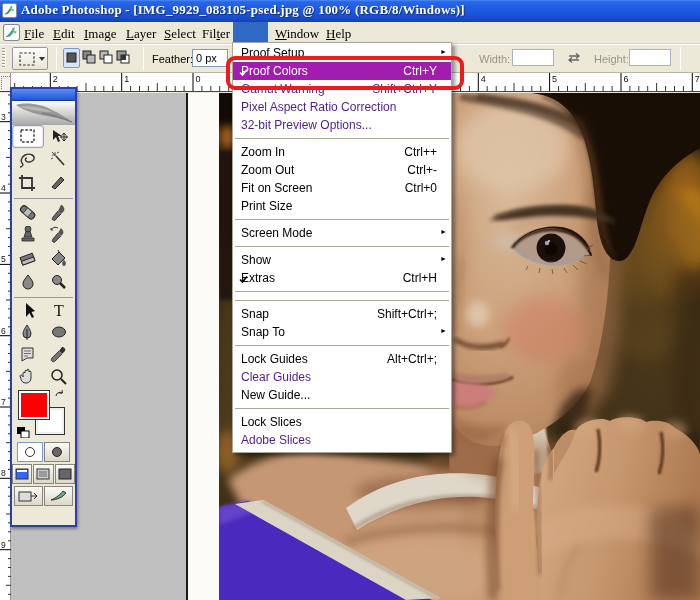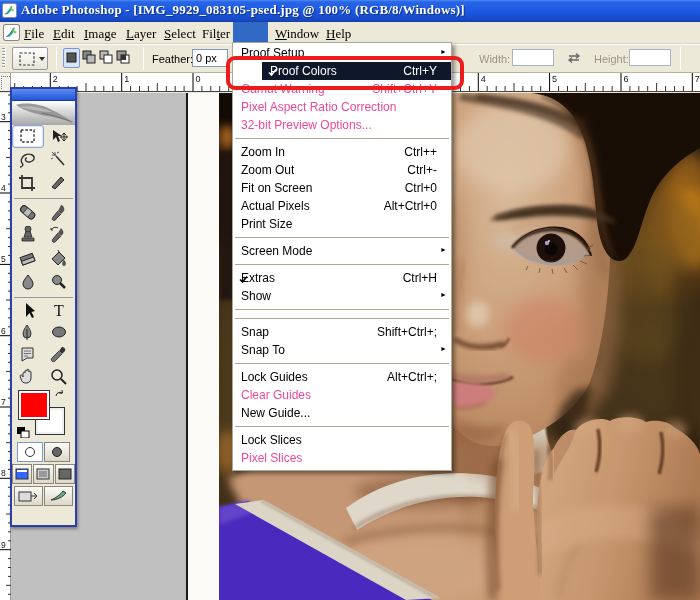--- a/index.html
+++ b/index.html
@@ -52,22 +52,22 @@
 #swarr { position:absolute; left:42px; top:1px; font-size:10px; color:#222; }
 .btnrow { display:flex; justify-content:center; gap:1px; margin-top:2px; }
 .sqbtn { width:26px; height:20px; border:1px solid #8a867a; background:linear-gradient(#fbfaf6,#dcd8c8); display:flex; align-items:center; justify-content:center; }
 
 #dropdown { position:absolute; left:232px; top:42px; width:220px; background:#ffffff; border:1px solid #aca899; box-shadow:3px 3px 4px rgba(0,0,0,0.4); padding:1px 0 3px 0; z-index:40; }
 .mi { position:relative; height:18px; font-size:12px; color:#000; }
 .mi .lbl { position:absolute; left:8px; top:2px; white-space:nowrap; }
 .mi .sc { position:absolute; right:14px; top:2px; }
 .mi .chk { position:absolute; left:6px; top:4px; }
 .mi .arr { position:absolute; right:4px; top:4px; font-size:7px; }
-.mi.dis { color:#ec4899;text-align:center; }
-.mi.sel { background:#0f172a; color:#fff;margin-left:29px; }
+.mi.dis { color:#4c1d95;text-align:center; }
+.mi.sel { background:#a21caf; color:#fff; }
 .msep { height:9px; position:relative; }
 .msep:after { content:""; position:absolute; left:2px; right:2px; top:4px; border-top:1px solid #aca899; }
 
 #redbox { position:absolute; left:226px; top:56px; width:238px; height:34px; border:4px solid #ec1c1c; border-radius:9px; z-index:60; }
 </style></head>
 <body>
 <div id="stage">
   <div id="title">
     <span class="ico"><svg width="15" height="15" viewBox="0 0 16 16">
           <rect x="0.5" y="0.5" width="15" height="15" rx="2" fill="#fdfdfd" stroke="#888"></rect>
@@ -725,43 +725,39 @@
       </div>
       <div class="mi">
         <span class="lbl">Zoom Out</span>
         <span class="sc">Ctrl+-</span>
       </div>
       <div class="mi">
         <span class="lbl">Fit on Screen</span>
         <span class="sc">Ctrl+0</span>
       </div>
       <div class="mi">
-        <span class="lbl">Actual Pixels</span>
-        <span class="sc">Alt+Ctrl+0</span>
-      </div>
-      <div class="mi">
         <span class="lbl">Print Size</span>
       </div>
       <div class="msep"></div>
       <div class="mi">
         <span class="lbl">Screen Mode</span>
         <span class="arr">►</span>
       </div>
       <div class="msep"></div>
+      <div class="mi">
+        <span class="lbl">Show</span>
+        <span class="arr">►</span>
+      </div>
       <div class="mi">
         <span class="chk"><svg width="9" height="9" viewBox="0 0 9 9">
             <path d="M1 4.5 L3.5 7 L8 1.5" stroke="currentColor" stroke-width="1.6" fill="none"></path>
           </svg></span>
         <span class="lbl">Extras</span>
         <span class="sc">Ctrl+H</span>
       </div>
-      <div class="mi">
-        <span class="lbl">Show</span>
-        <span class="arr">►</span>
-      </div>
       <div class="msep"></div>
       <div class="msep"></div>
       <div class="mi">
         <span class="lbl">Snap</span>
         <span class="sc">Shift+Ctrl+;</span>
       </div>
       <div class="mi">
         <span class="lbl">Snap To</span>
         <span class="arr">►</span>
       </div>
@@ -774,16 +770,16 @@
         <span class="lbl">Clear Guides</span>
       </div>
       <div class="mi">
         <span class="lbl">New Guide...</span>
       </div>
       <div class="msep"></div>
       <div class="mi">
         <span class="lbl">Lock Slices</span>
       </div>
       <div class="mi dis">
-        <span class="lbl">Pixel Slices</span>
+        <span class="lbl">Adobe Slices</span>
       </div>
     </div>
   <div id="redbox"></div>
 </div>
 </body></html>

